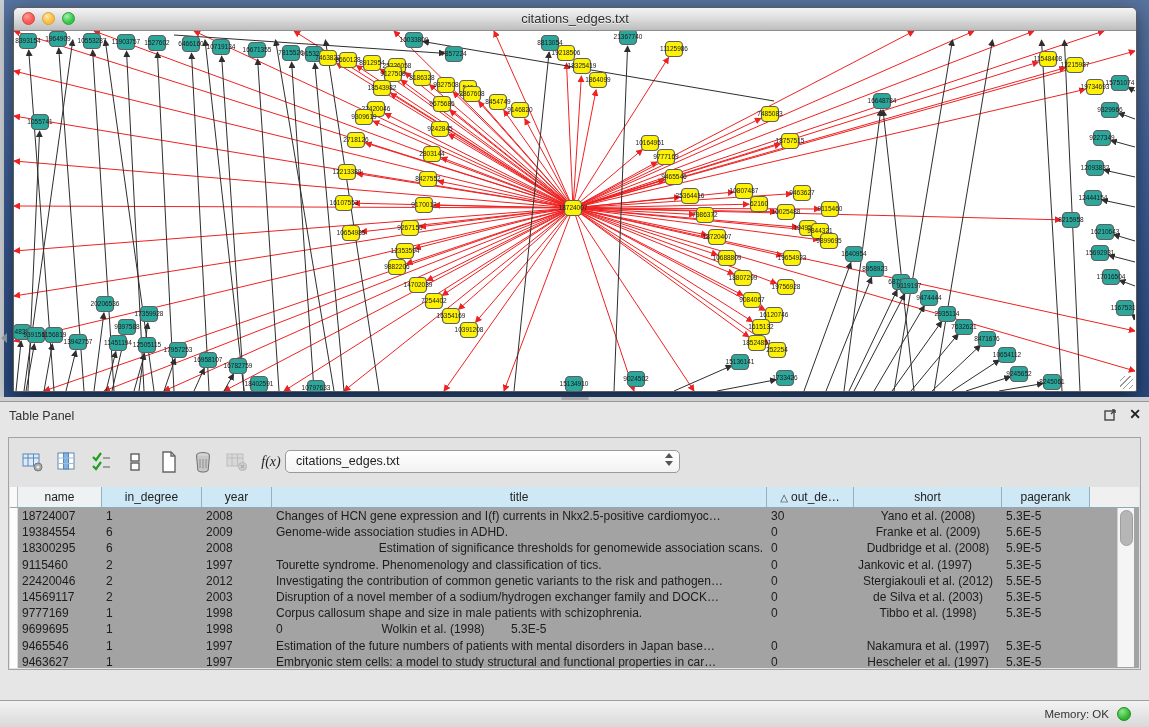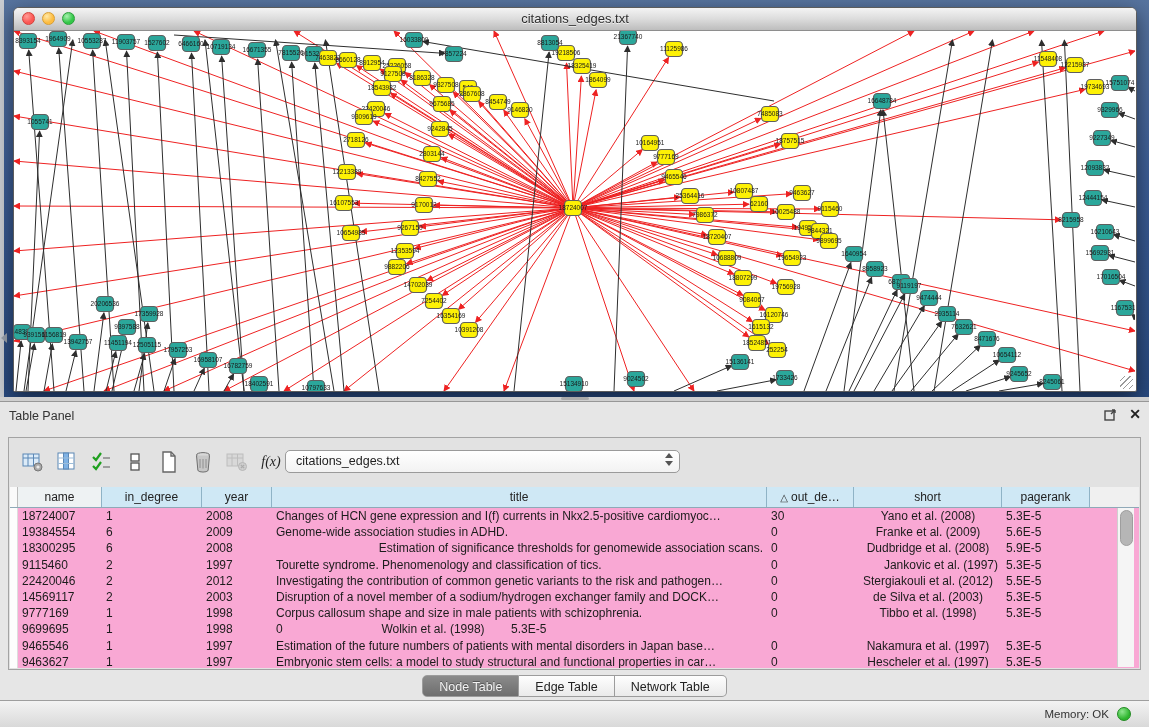--- a/index.html
+++ b/index.html
@@ -51,21 +51,21 @@
   .tbtn.disabled{opacity:.5;}
   .fx{font-family:"Liberation Serif",serif;font-style:italic;font-size:14px;color:#222;}
   .combo{position:absolute;left:276px;top:12px;width:395px;height:23px;background:linear-gradient(#ffffff,#f2f2f2);
            border:1px solid #9a9a9a;border-radius:5px;box-sizing:border-box;
            font-size:12.5px;color:#222;line-height:21px;padding-left:10px;}
   .combo .arrs{position:absolute;right:6px;top:2px;display:flex;flex-direction:column;gap:3px;align-items:center;}
   .tri{width:0;height:0;}
   .tri.up{border-left:4px solid transparent;border-right:4px solid transparent;border-bottom:5px solid #555;}
   .tri.dn{border-left:4px solid transparent;border-right:4px solid transparent;border-top:5px solid #555;}
 
-  .tablebox{position:absolute;left:1px;right:1px;top:49px;bottom:1px;background:#f9a8d4;overflow:hidden;}
+  .tablebox{position:absolute;left:1px;right:1px;top:49px;bottom:1px;background:#a3a3a3;overflow:hidden;}
   .thead{position:absolute;left:0;top:0;right:0;height:20px;background:#f0f0f0;display:flex;
            border-bottom:1px solid #8fa9b8;}
   .th{box-sizing:border-box;height:20px;line-height:20px;text-align:center;font-size:12px;color:#222;
            background:#cfe8f5;border-right:1px solid #8fb3c6;overflow:hidden;white-space:nowrap;}
   .th.gutter{background:#fafafa;border-right:1px solid #bbb;}
   .th.hname{background:#eef2f3;}
   .sortind{font-size:10px;margin-right:3px;color:#333;}
   .tbody{position:absolute;left:0;top:21px;right:0;bottom:0;}
   .tr{display:flex;height:16.2px;line-height:16.2px;}
   .td{box-sizing:border-box;padding:0 4px;font-size:12px;color:#1c1c1c;overflow:hidden;
@@ -877,21 +877,21 @@
               <div class="td" style="width:148px;text-align:center">Dudbridge et al. (2008)</div>
               <div class="td" style="width:88px;text-align:left">5.9E-5</div>
             </div>
             <div class="tr">
               <div class="td gutter" style="width:8px"></div>
               <div class="td" style="width:84px;text-align:left">9115460</div>
               <div class="td" style="width:100px;text-align:left">2</div>
               <div class="td" style="width:70px;text-align:left">1997</div>
               <div class="td" style="width:495px;text-align:left">Tourette syndrome. Phenomenology and classification of tics.</div>
               <div class="td" style="width:87px;text-align:left">0</div>
-              <div class="td" style="width:148px;text-align:right">Jankovic et al. (1997)</div>
+              <div class="td" style="width:148px;text-align:left">Jankovic et al. (1997)</div>
               <div class="td" style="width:88px;text-align:left">5.3E-5</div>
             </div>
             <div class="tr">
               <div class="td gutter" style="width:8px"></div>
               <div class="td" style="width:84px;text-align:left">22420046</div>
               <div class="td" style="width:100px;text-align:left">2</div>
               <div class="td" style="width:70px;text-align:left">2012</div>
               <div class="td" style="width:495px;text-align:left">Investigating the contribution of common genetic variants to the risk and pathogen…</div>
               <div class="td" style="width:87px;text-align:left">0</div>
               <div class="td" style="width:148px;text-align:center">Stergiakouli et al. (2012)</div>
@@ -946,25 +946,20 @@
               <div class="td" style="width:148px;text-align:center">Hescheler et al. (1997)</div>
               <div class="td" style="width:88px;text-align:left">5.3E-5</div>
             </div>
           </div>
         <div class="vscroll">
           <div class="thumb"></div>
         </div>
       </div>
     </div>
 
-    <div class="tabs" id="tabs">
-        <span class="tab selected">Node Table</span>
-        <span class="tab">Edge Table</span>
-        <span class="tab">Network Table</span>
-      </div>
   </div>
 
   <div class="statusbar">
     <span class="mem-label">Memory: OK</span>
     <span class="memdot"></span>
   </div>
 
 </div>
 
 </body></html>

